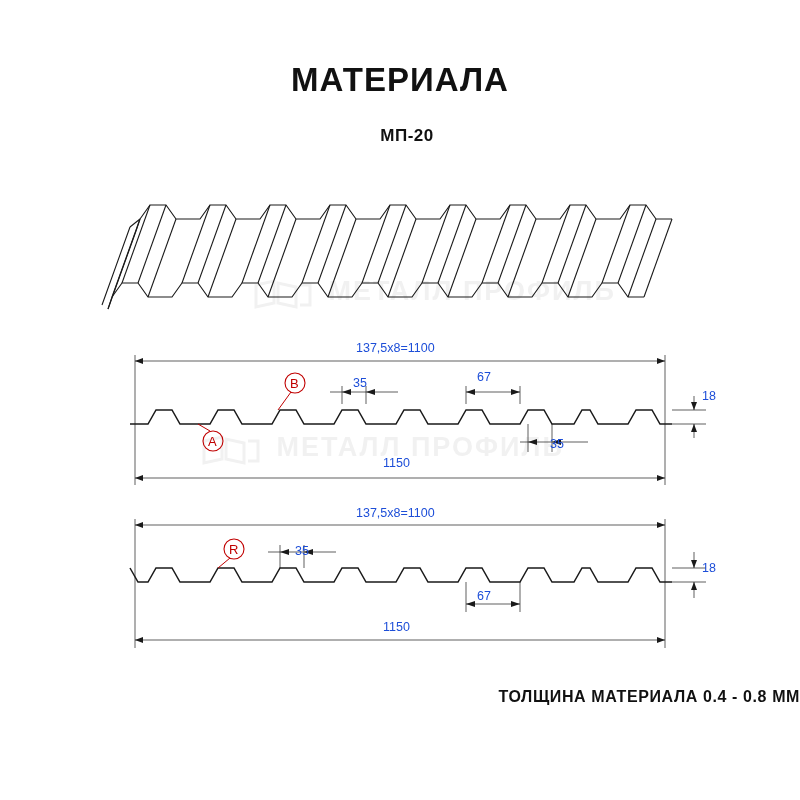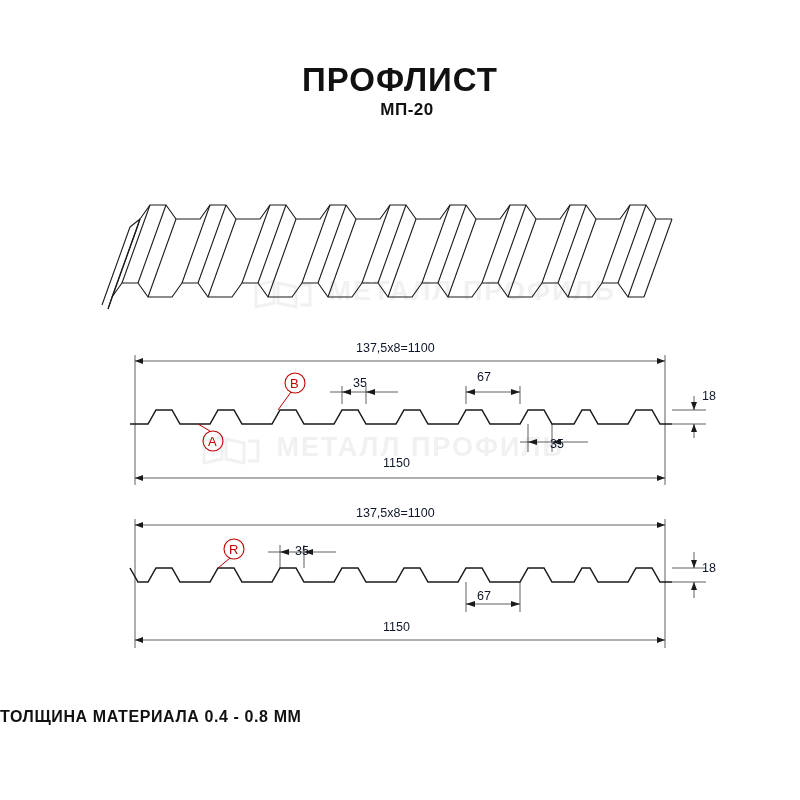--- a/index.html
+++ b/index.html
@@ -31,30 +31,30 @@
     font-weight: bold;
     letter-spacing: 1px;
     color: #111;
     margin: 0;
     line-height: 1.1;
   }
   .subtitle {
     font-size: 17px;
     font-weight: bold;
     color: #111;
-    margin-top: 2px;
+    margin-top: 28px;
     letter-spacing: 0.5px;
     padding-left: 14px;
   }
   .footer-note {
     position: absolute;
     left: 0;
-    top: 708px;
-    width: 800px;
-    text-align: left;
+    top: 688px;
+    width: 800px;
+    text-align: right;
     font-size: 16px;
     font-weight: bold;
     letter-spacing: 0.6px;
     color: #111;
   }
   svg.draw {
     position: absolute;
     left: 0;
     top: 0;
     width: 800px;
@@ -77,38 +77,38 @@
   .wm1 { left: 252px; top: 276px; }
   .wm2 { left: 200px; top: 432px; }
   .wm-logo {
     display: inline-block;
     vertical-align: middle;
     margin-right: 10px;
   }
   .dim-label {
     position: absolute;
     font-size: 12.5px;
-    color: #0f172a;
+    color: #1d4ed8;
     white-space: nowrap;
   }
   .mark-label {
     position: absolute;
     font-size: 13px;
     color: #c00000;
     font-weight: normal;
     white-space: nowrap;
   }
 </style>
 </head>
 <body>
 
 <div class="page">
 
   <div class="title-block">
-    <div class="title">ПРОФЛИСТ</div>
+    <div class="title">МАТЕРИАЛА</div>
     <div class="subtitle">МП-20</div>
   </div>
 
   <div class="wm wm1">
     <span class="wm-logo">
       <svg width="62" height="34" viewBox="0 0 62 34">
         <path d="M4 30 L4 8 L22 4 L22 26 Z" fill="none" stroke="#7b7b7b" stroke-width="3"></path>
         <path d="M26 26 L26 6 L44 10 L44 30 Z" fill="none" stroke="#7b7b7b" stroke-width="3"></path>
         <path d="M48 8 L58 8 L58 28 L48 28" fill="none" stroke="#7b7b7b" stroke-width="3"></path>
       </svg>

